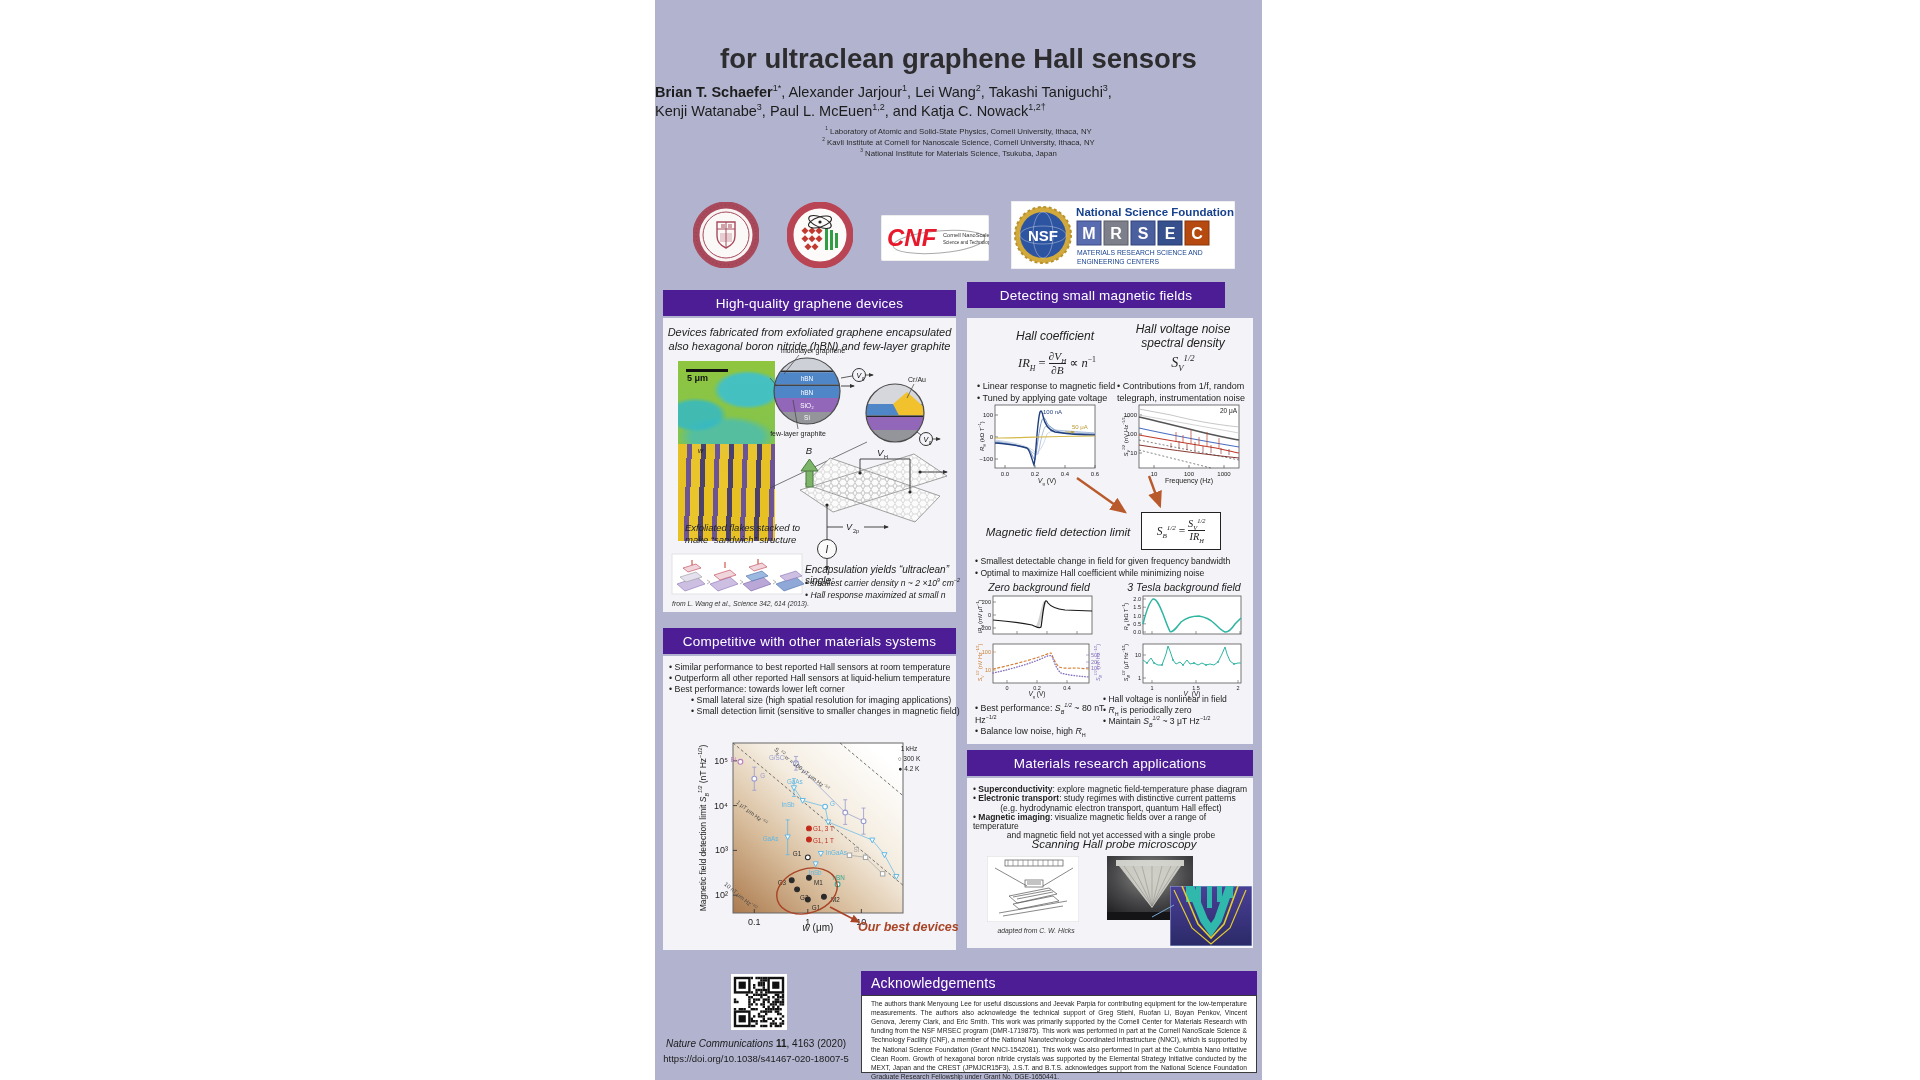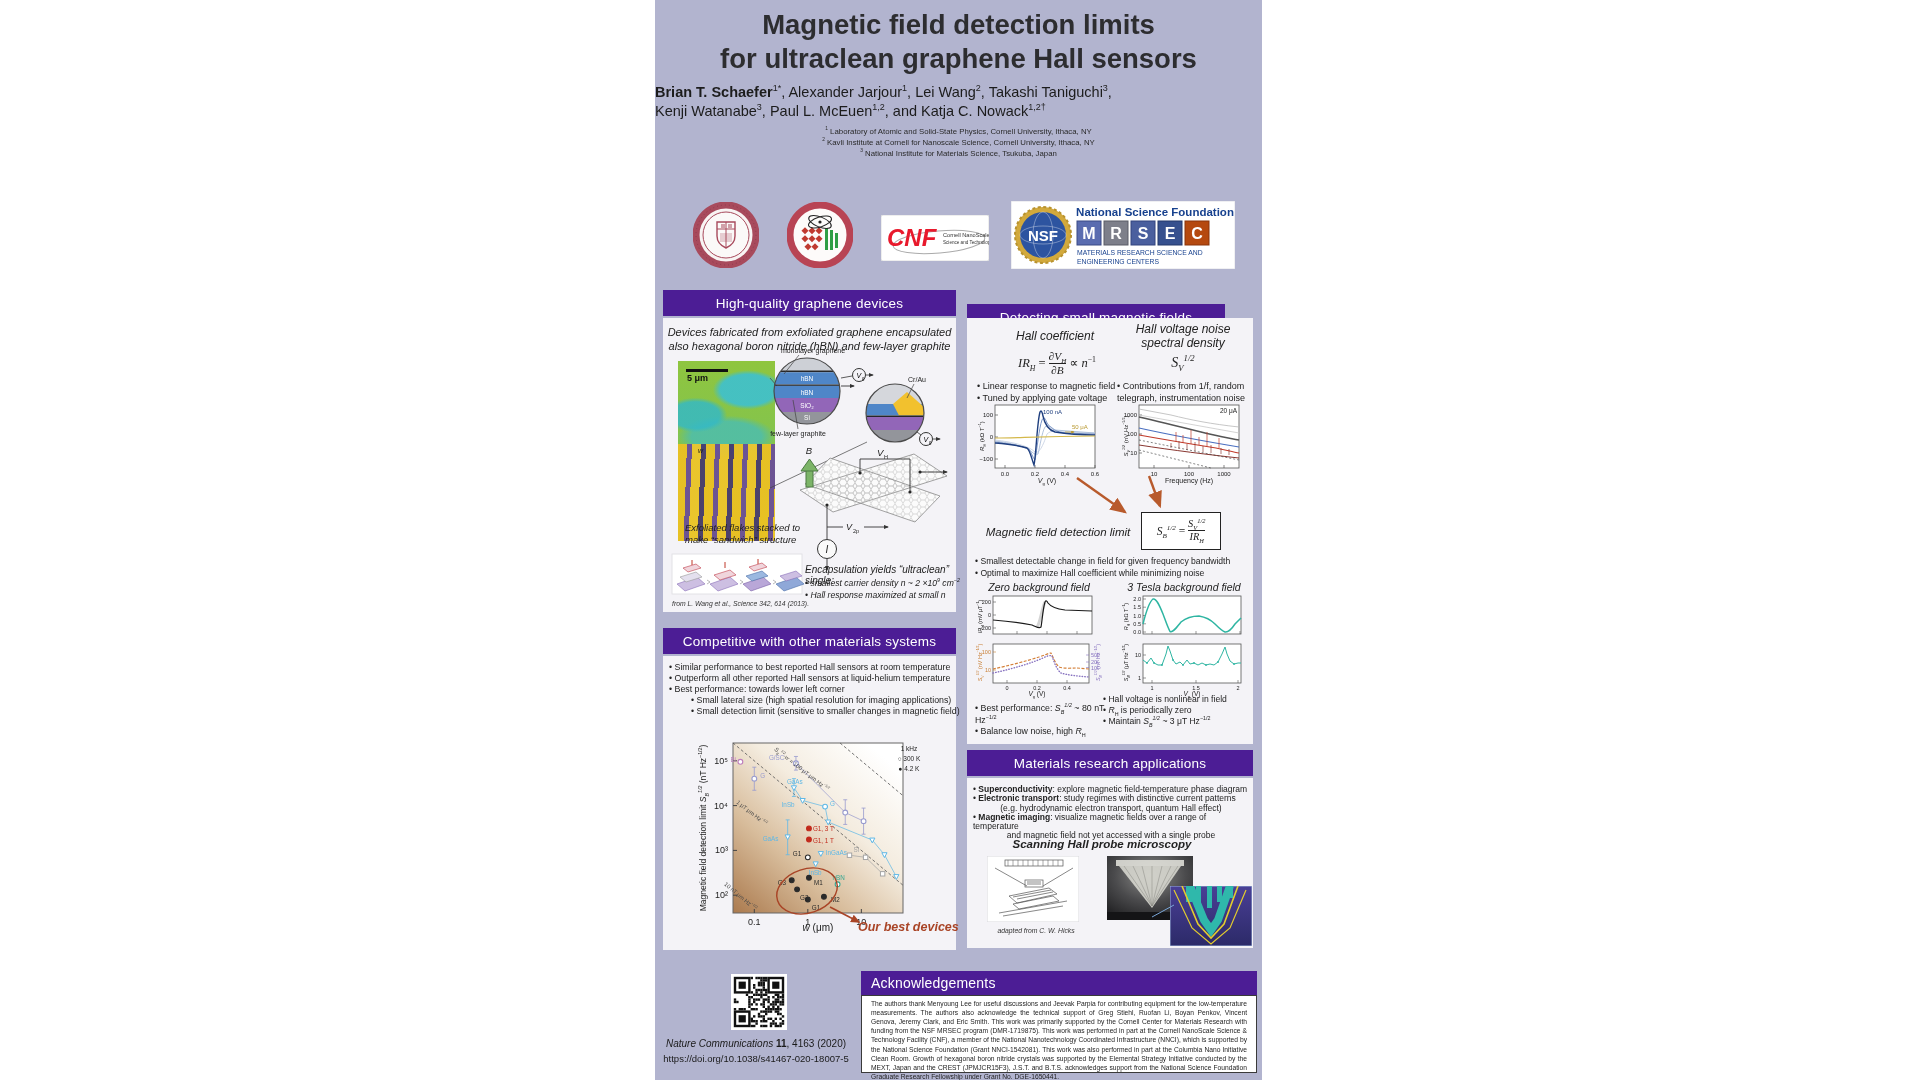--- a/index.html
+++ b/index.html
@@ -23,21 +23,20 @@
   .frac .num{display:block;}
   .bul{white-space:nowrap;}
   svg text{font-family:"Liberation Sans",sans-serif;}
   .glabel{color:#4a4a4a;font-size:5.8px;white-space:nowrap;transform-origin:left top;}
 </style>
 </head>
 <body>
 
 <div id="poster" class="p">
 
-  <div class="p title" style="top:9px;">Magnetic field detection limits</div>
   <div class="p title" style="top:43px;">for ultraclean graphene Hall sensors</div>
   <div class="p authors" style="top:84px;"><b>Brian T. Schaefer</b><sup>1*</sup>, Alexander Jarjour<sup>1</sup>, Lei Wang<sup>2</sup>, Takashi Taniguchi<sup>3</sup>,</div>
   <div class="p authors" style="top:103px;">Kenji Watanabe<sup>3</sup>, Paul L. McEuen<sup>1,2</sup>, and Katja C. Nowack<sup>1,2†</sup></div>
   <div class="p affil" style="top:127px;"><sup>1</sup> Laboratory of Atomic and Solid-State Physics, Cornell University, Ithaca, NY</div>
   <div class="p affil" style="top:138px;"><sup>2</sup> Kavli Institute at Cornell for Nanoscale Science, Cornell University, Ithaca, NY</div>
   <div class="p affil" style="top:149px;"><sup>3</sup> National Institute for Materials Science, Tsukuba, Japan</div>
 
   <svg class="p" style="left:38px;top:202px;" width="66" height="66">
     <circle cx="33" cy="33" r="30" fill="#f8f4f3" stroke="#a84a5c" stroke-width="7"></circle>
     <circle cx="33" cy="33" r="30" fill="none" stroke="#8d3a4c" stroke-width="1" stroke-dasharray="1,3"></circle>
@@ -376,21 +375,21 @@
   <div class="p glabel" style="left:122px;top:746px;transform:rotate(38deg);"><i>S<sub>B</sub><sup>1/2</sup>·w</i> = 100 μT μm Hz<sup>−1/2</sup></div>
   <div class="p glabel" style="left:84px;top:799px;transform:rotate(38deg);">1 μT μm Hz<sup>−1/2</sup></div>
   <div class="p glabel" style="left:72px;top:881px;transform:rotate(40deg);">10 nT μm Hz<sup>−1/2</sup></div>
   <div class="p" style="left:219px;top:744px;width:70px;font-size:6.5px;line-height:10px;text-align:center;color:#222;">
     <div>1 kHz</div>
     <div>○ 300 K</div>
     <div>● 4.2 K</div>
   </div>
   <div class="p it" style="left:203px;top:920px;width:110px;font-size:12.5px;font-weight:600;color:#a94426;">Our best devices</div>
 
-  <div class="p bar" style="left:312px;top:304px;width:258px;height:26px;">Detecting small magnetic fields</div>
+  <div class="p bar" style="left:312px;top:282px;width:258px;height:26px;">Detecting small magnetic fields</div>
   <div class="p panel" style="left:312px;top:318px;width:286px;height:426px;"></div>
 
   <div class="p it ctr" style="left:320px;top:329px;width:160px;font-size:12px;">Hall coefficient</div>
   <div class="p it ctr" style="left:458px;top:322px;width:140px;font-size:12px;">Hall voltage noise</div>
   <div class="p it ctr" style="left:458px;top:336px;width:140px;font-size:12px;">spectral density</div>
 
   <div class="p ctr serif" style="left:322px;top:351px;width:160px;font-size:12.5px;">
     <span><i>IR<sub>H</sub></i> =</span>
     <span class="frac"><span class="num">∂<i>V<sub>H</sub></i></span><span class="den">∂<i>B</i></span></span>
     <span>∝ <i>n</i><sup>−1</sup></span>
@@ -649,21 +648,21 @@
 
   <div class="p bar" style="left:312px;top:750px;width:286px;height:26px;">Materials research applications</div>
   <div class="p panel" style="left:312px;top:778px;width:286px;height:170px;"></div>
   <div class="p" style="left:318px;top:785px;width:276px;font-size:8.5px;line-height:9.3px;">
     <div>• <b>Superconductivity</b>: explore magnetic field-temperature phase diagram</div>
     <div>• <b>Electronic transport</b>: study regimes with distinctive current patterns</div>
     <div class="ctr">(e.g. hydrodynamic electron transport, quantum Hall effect)</div>
     <div>• <b>Magnetic imaging</b>: visualize magnetic fields over a range of temperature</div>
     <div class="ctr">and magnetic field not yet accessed with a single probe</div>
   </div>
-  <div class="p it ctr" style="left:304px;top:838px;width:286px;font-size:11.5px;font-weight:bold;">Scanning Hall probe microscopy</div>
+  <div class="p it ctr" style="left:316px;top:838px;width:286px;font-size:11.5px;">Scanning Hall probe microscopy</div>
 
   <svg class="p" style="left:332px;top:856px;" width="92" height="66">
     <rect x="0" y="0" width="92" height="66" fill="#fff" stroke="#d8d8dc"></rect>
     <g stroke="#555" stroke-width=".7" fill="none">
       <rect x="18" y="4" width="58" height="6"></rect>
       <g stroke-width=".5">
         <line x1="21" y1="4" x2="21" y2="10"></line>
           <line x1="26" y1="4" x2="26" y2="10"></line>
           <line x1="31" y1="4" x2="31" y2="10"></line>
         <line x1="36" y1="4" x2="36" y2="10"></line>

